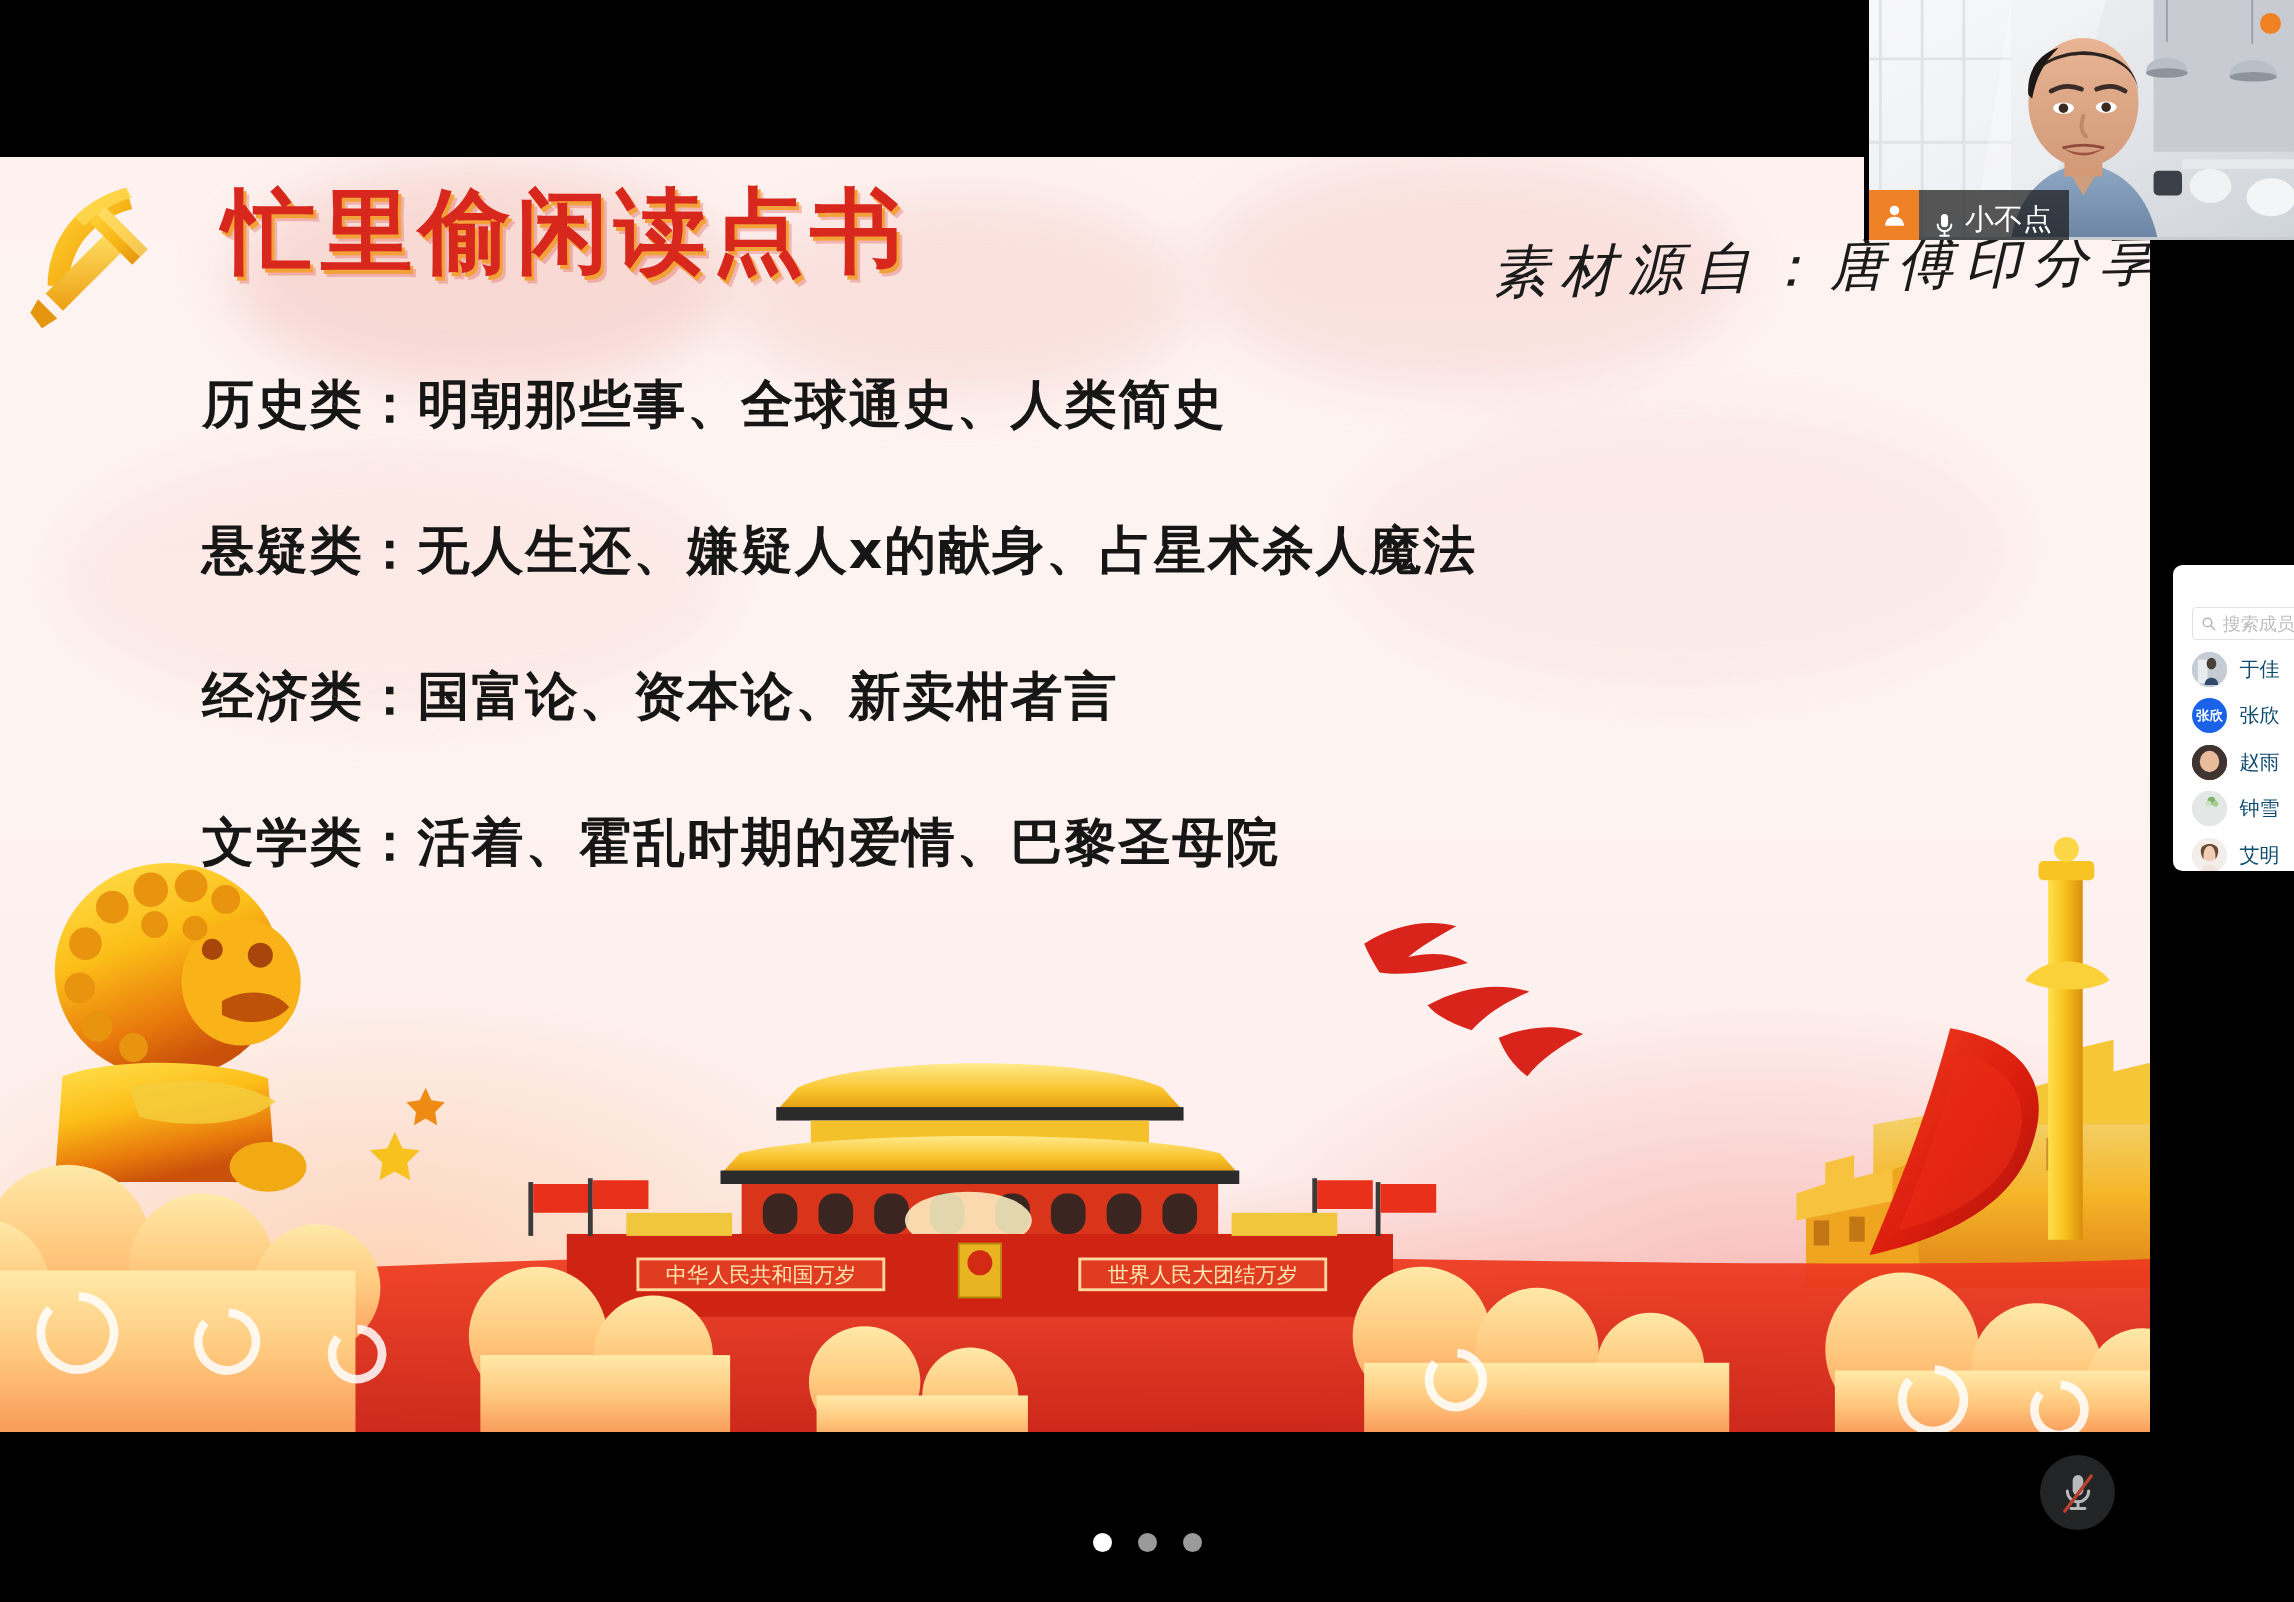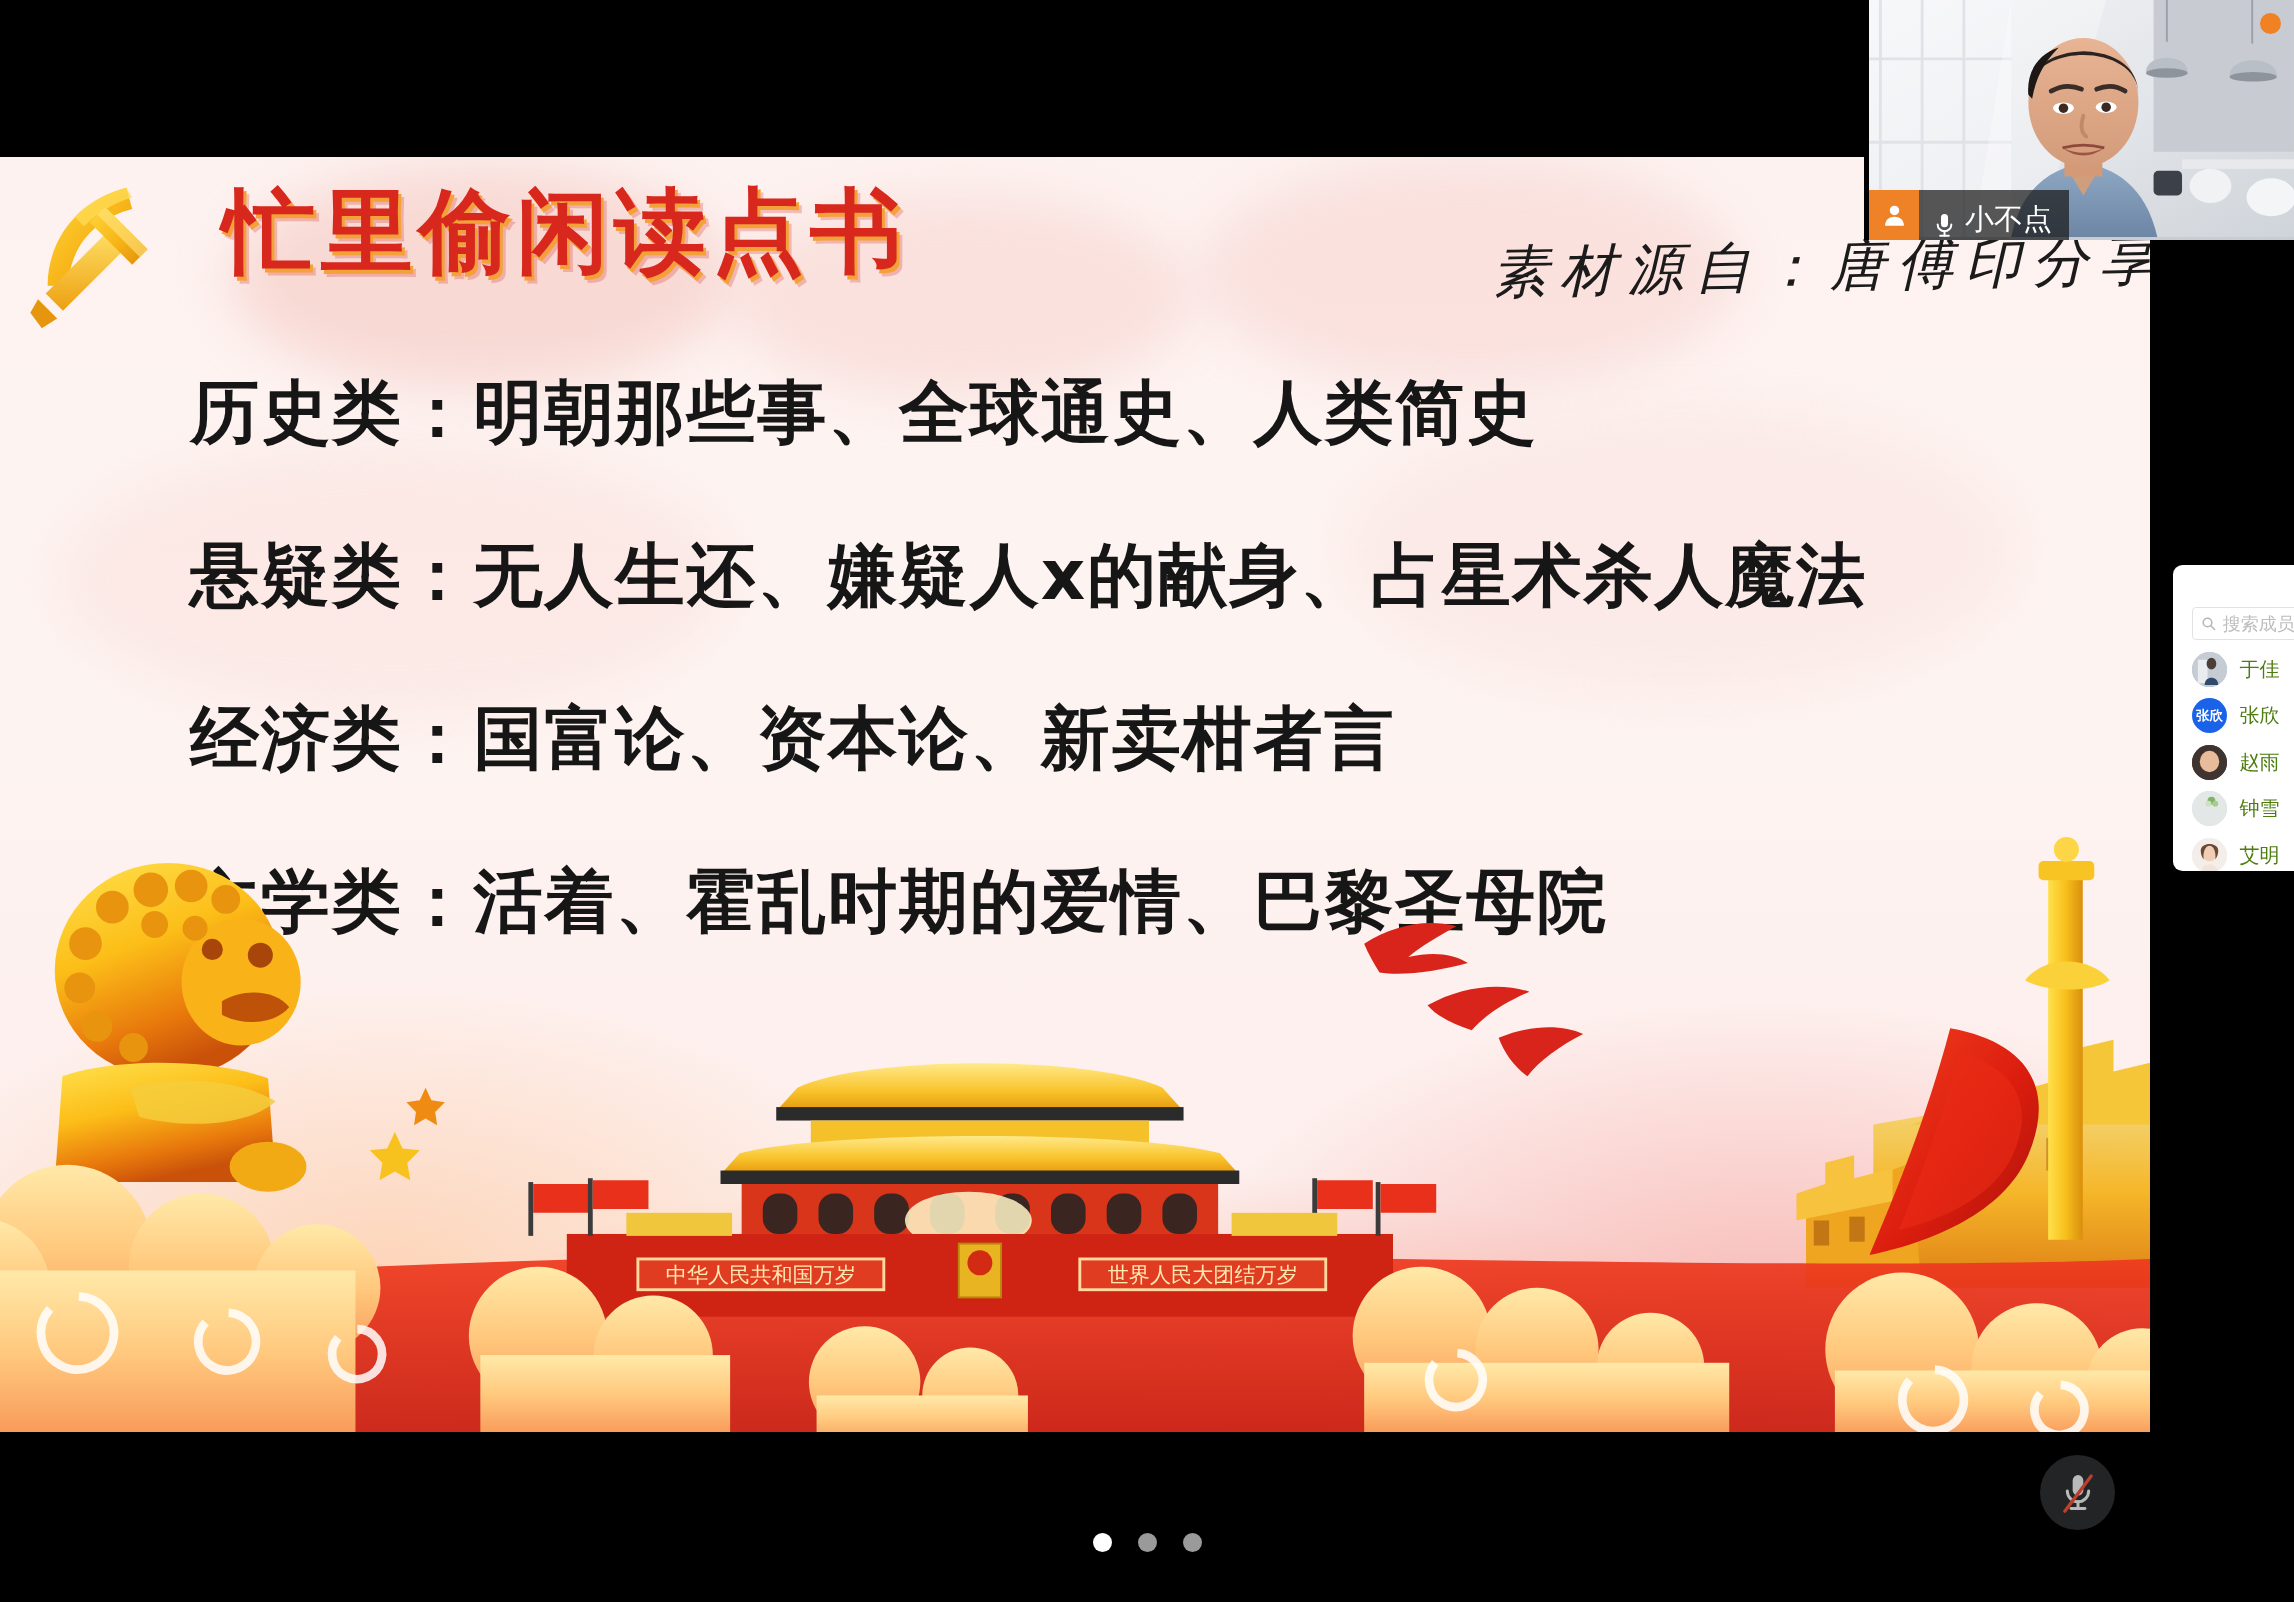--- a/index.html
+++ b/index.html
@@ -46,22 +46,22 @@
     font-family:"DejaVu Serif","Liberation Serif",serif;
     font-size:56px; font-weight:500; color:#1b1b1b;
     letter-spacing:11.5px; white-space:nowrap; font-style:italic;
     transform:rotate(-1.1deg);
   }
 
   
   #body-lines { position:absolute; left:190px; top:221px; width:1825px; }
   .body-line {
     font-family:"DejaVu Sans","Liberation Sans",sans-serif;
-    font-size:69px; font-weight:700; color:#161616;
-    letter-spacing:1.9px; line-height:1; margin-bottom:94px; white-space:nowrap;
+    font-size:52px; font-weight:700; color:#161616;
+    letter-spacing:1.9px; line-height:1; margin-bottom:94px; white-space:nowrap;margin-left:12px;
   }
 
   
   #art { position:absolute; left:0; bottom:0; width:100%; height:596px; pointer-events:none; }
 
   
   #video-tile {
     position:absolute; right:0px; top:0px; width:430px; height:240px;
     background:#c9ccd1; overflow:hidden; border-left:5.8px solid #000;
   }
@@ -103,21 +103,21 @@
   }
   #member-search input::placeholder { color:#bdbdbd; }
   .member-row { display:flex; align-items:center; gap:12.5px; padding:5.8px 0 5.8px 19px; }
   .member-avatar {
     width:35px; height:35px; border-radius:50%; flex:0 0 35px; overflow:hidden;
     display:flex; align-items:center; justify-content:center;
     font-size:13.4px; color:#fff; font-weight:600;
     font-family:"DejaVu Sans","Liberation Sans",sans-serif;
   }
   .member-name {
-    font-size:20px; color:#4d7c0f; white-space:nowrap;
+    font-size:20px; color:#0c4a6e; white-space:nowrap;
     font-family:Liberation Sans, sans-serif;
   }
 
   
   #page-dots {
     position:absolute; left:0; right:0; bottom:50px;
     display:flex; justify-content:center; gap:26px;
   }
   .dot { width:19px; height:19px; border-radius:50%; background:#9a9a9a; }
   .dot.active { background:#ffffff; }

